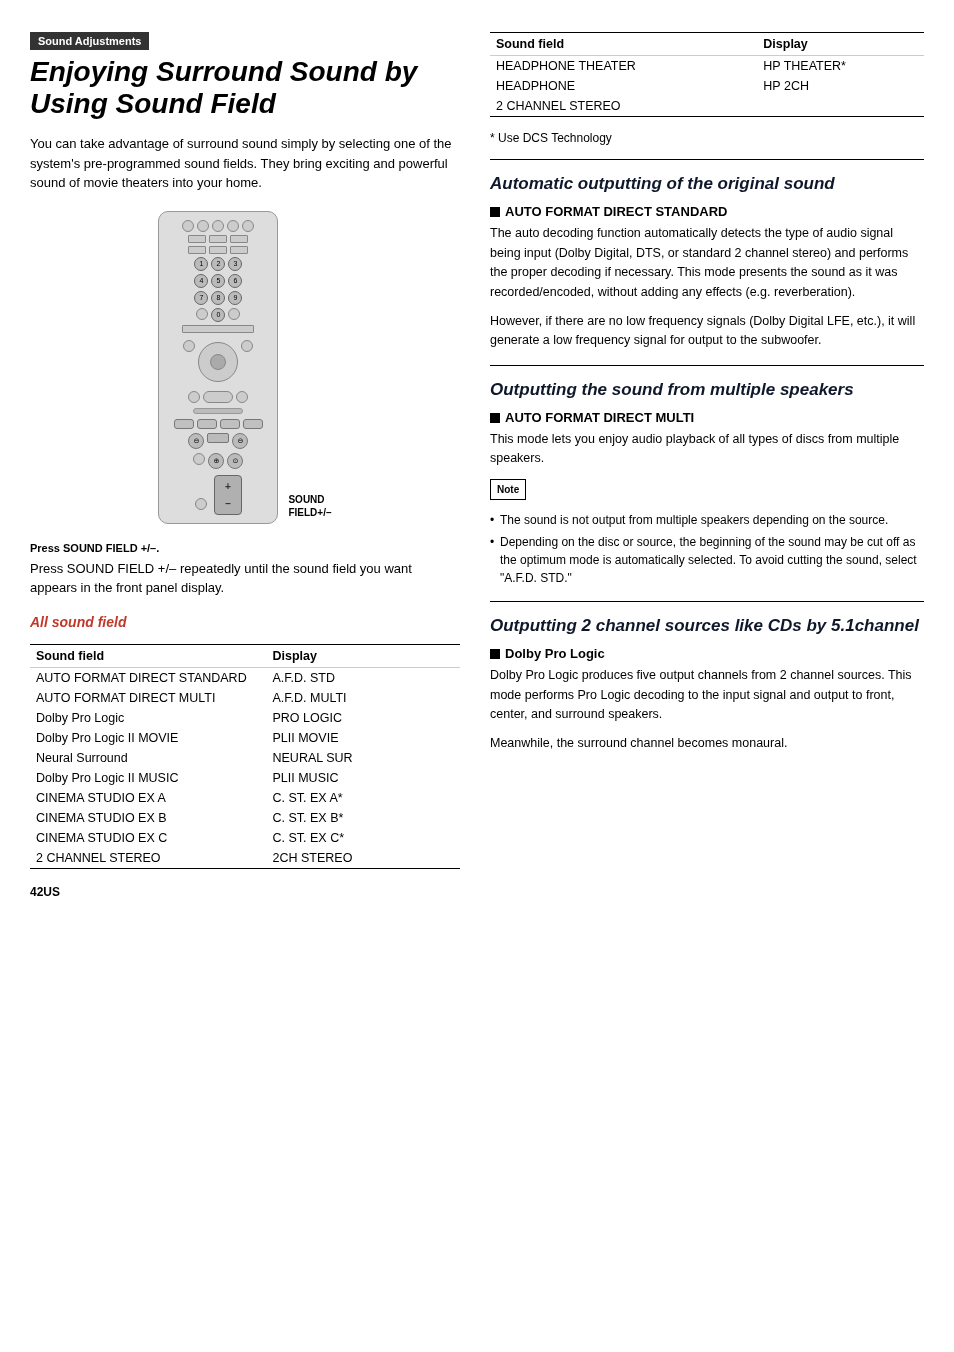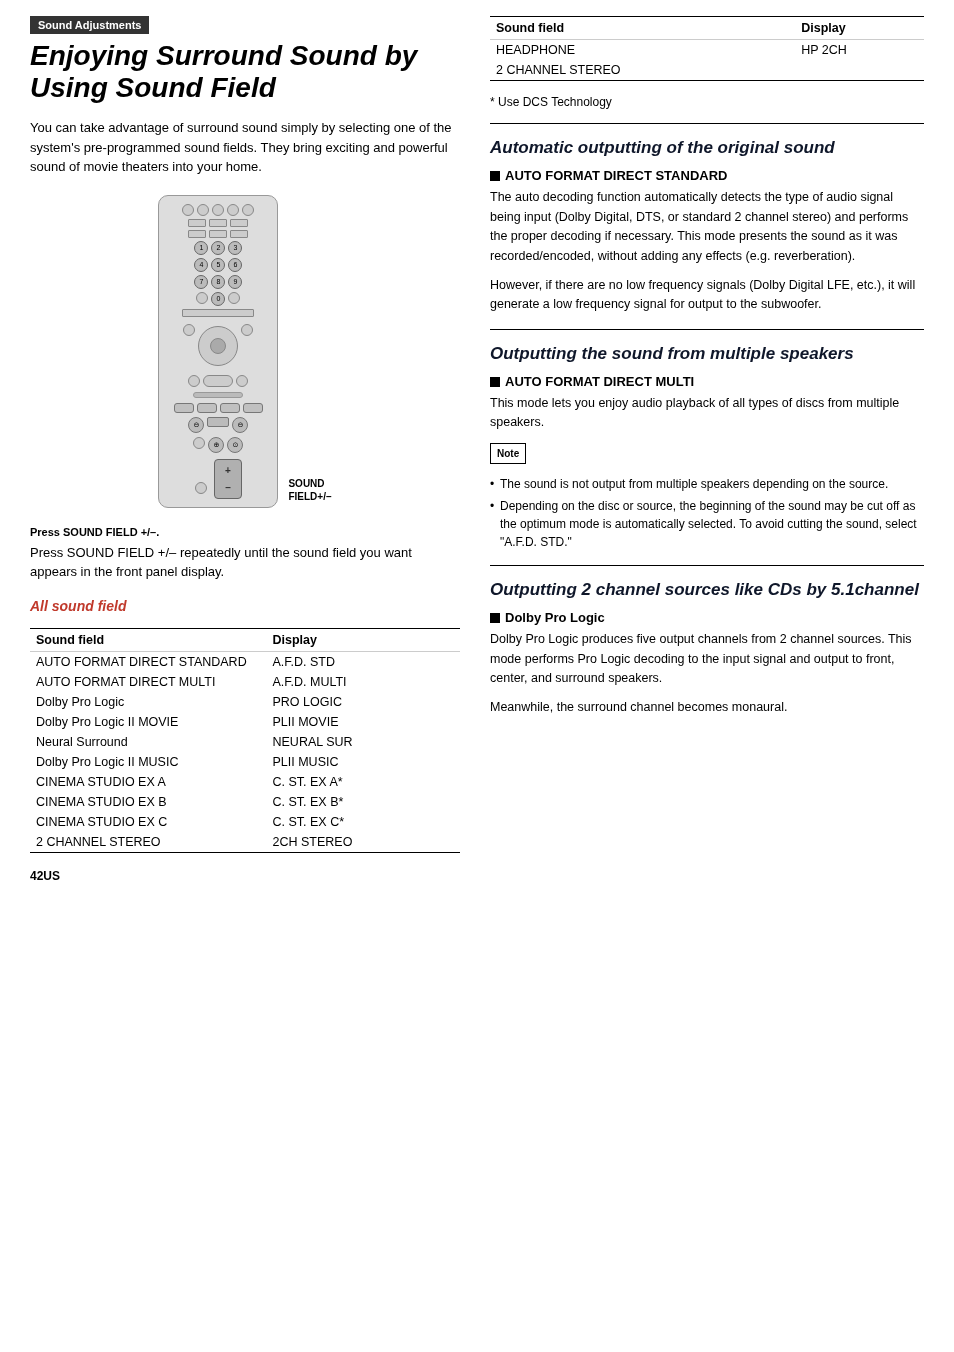--- a/index.html
+++ b/index.html
@@ -10,21 +10,21 @@
       color: #000;
       width: 954px;
       min-height: 1352px;
       padding: 0;
     }
     .page {
       width: 954px;
       min-height: 1352px;
       background: #fff;
       display: flex;
-      padding: 16px 30px 30px 30px;
+      padding: 32px 30px 30px 30px;
       gap: 30px;
     }
     .left-col {
       width: 430px;
       flex-shrink: 0;
     }
     .right-col {
       flex: 1;
     }
     
@@ -472,20 +472,24 @@
 
     <div class="right-top-table-wrap">
       <table class="right-sound-table">
         <thead>
           <tr>
             <th>Sound field</th>
             <th>Display</th>
           </tr>
         </thead>
         <tbody id="right-table-body">
+        <tr>
+              <td>HEADPHONE THEATER</td>
+              <td>HP THEATER*</td>
+            </tr>
             <tr>
               <td>HEADPHONE</td>
               <td>HP 2CH</td>
             </tr>
             <tr>
               <td>2 CHANNEL STEREO</td>
               <td></td>
             </tr>
           </tbody>
       </table>

